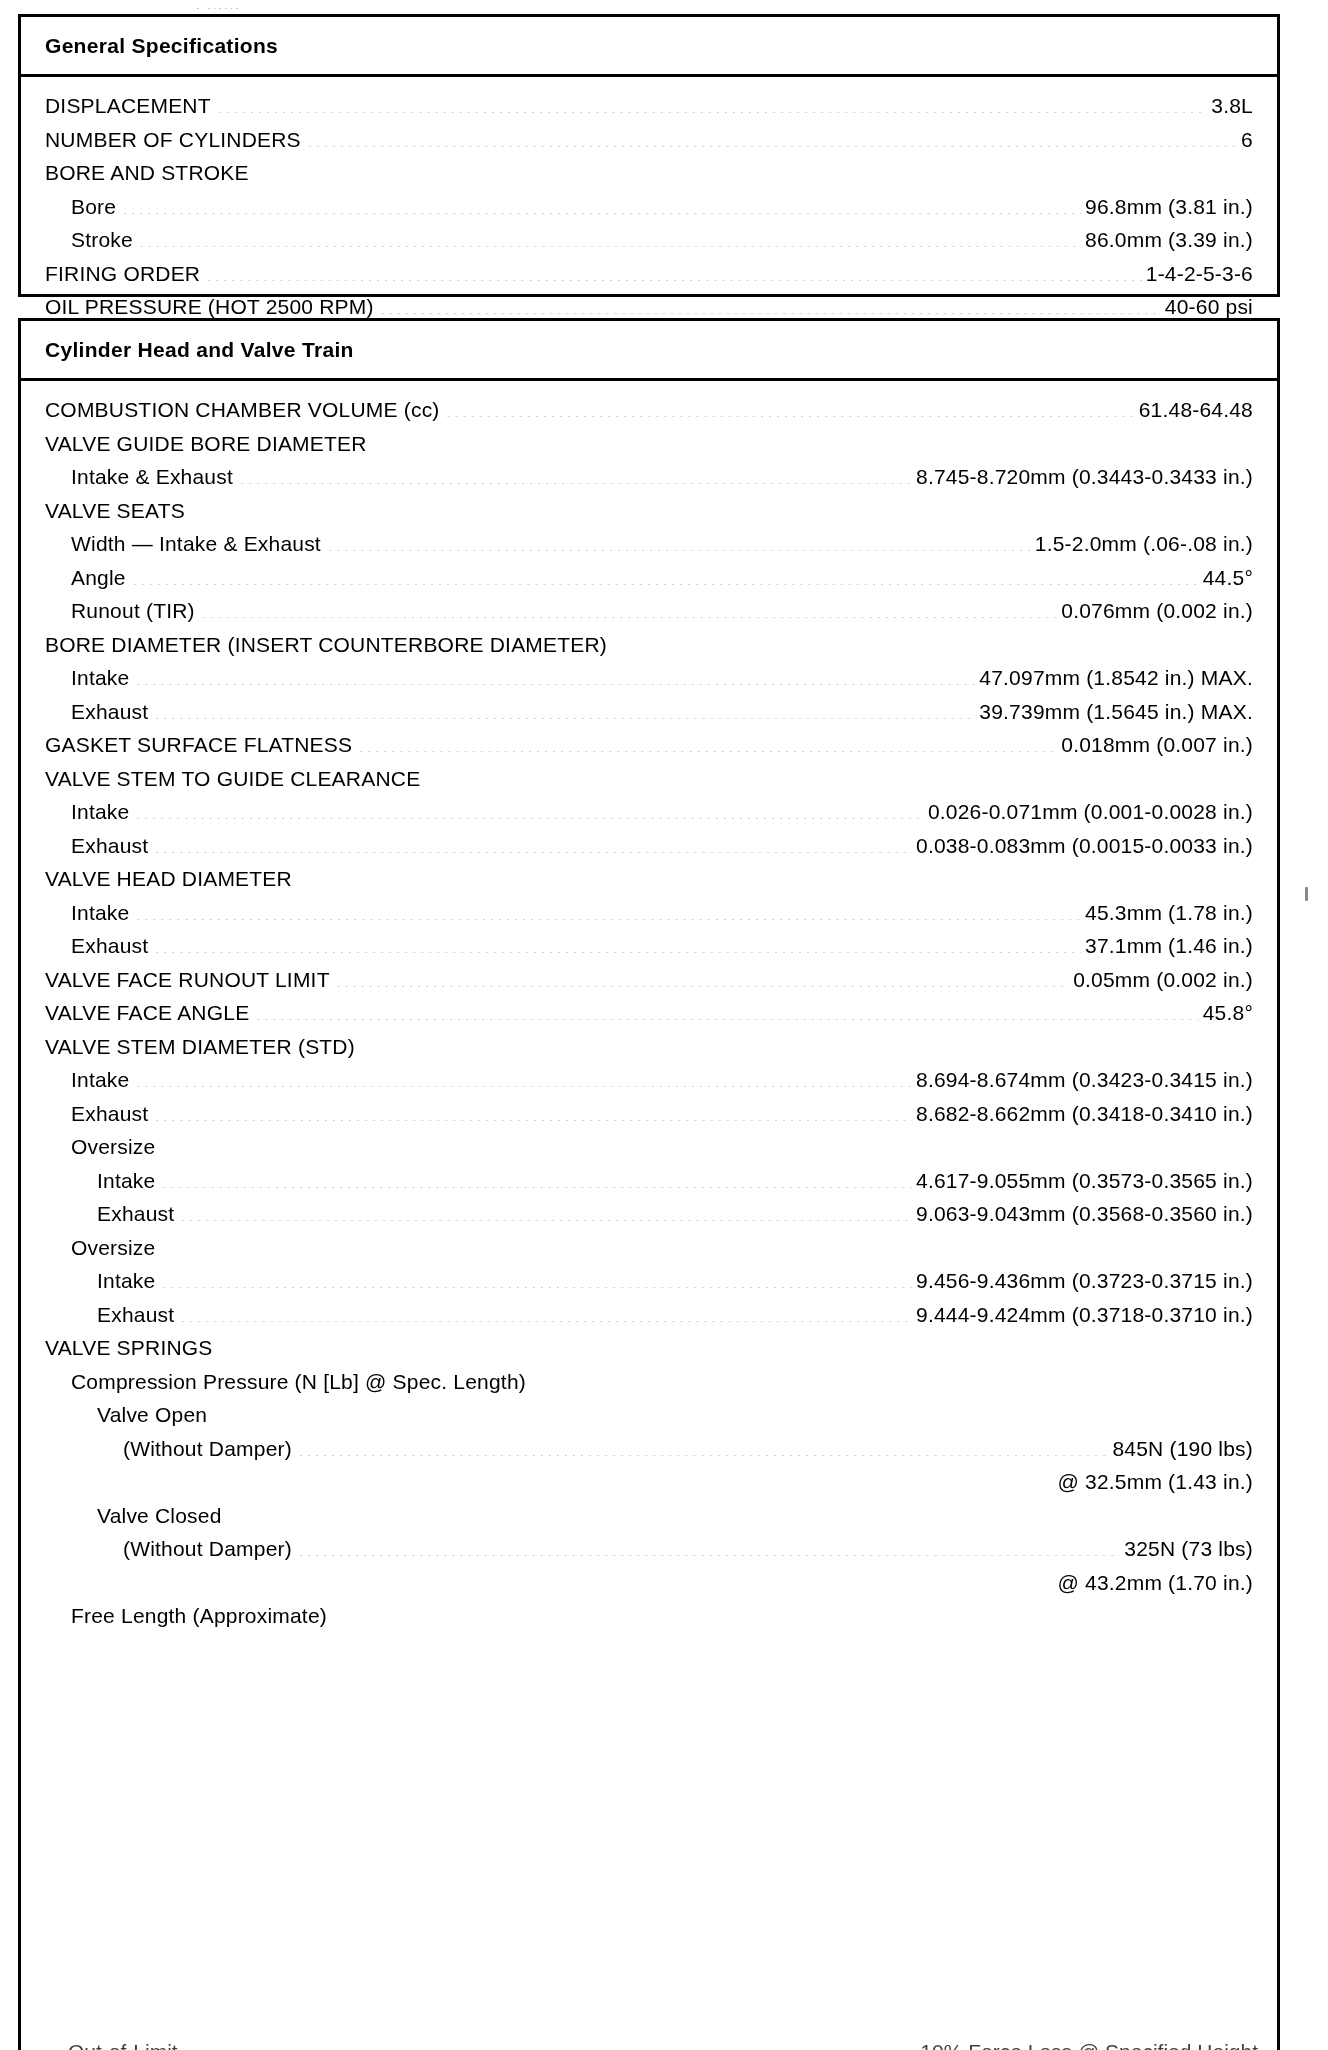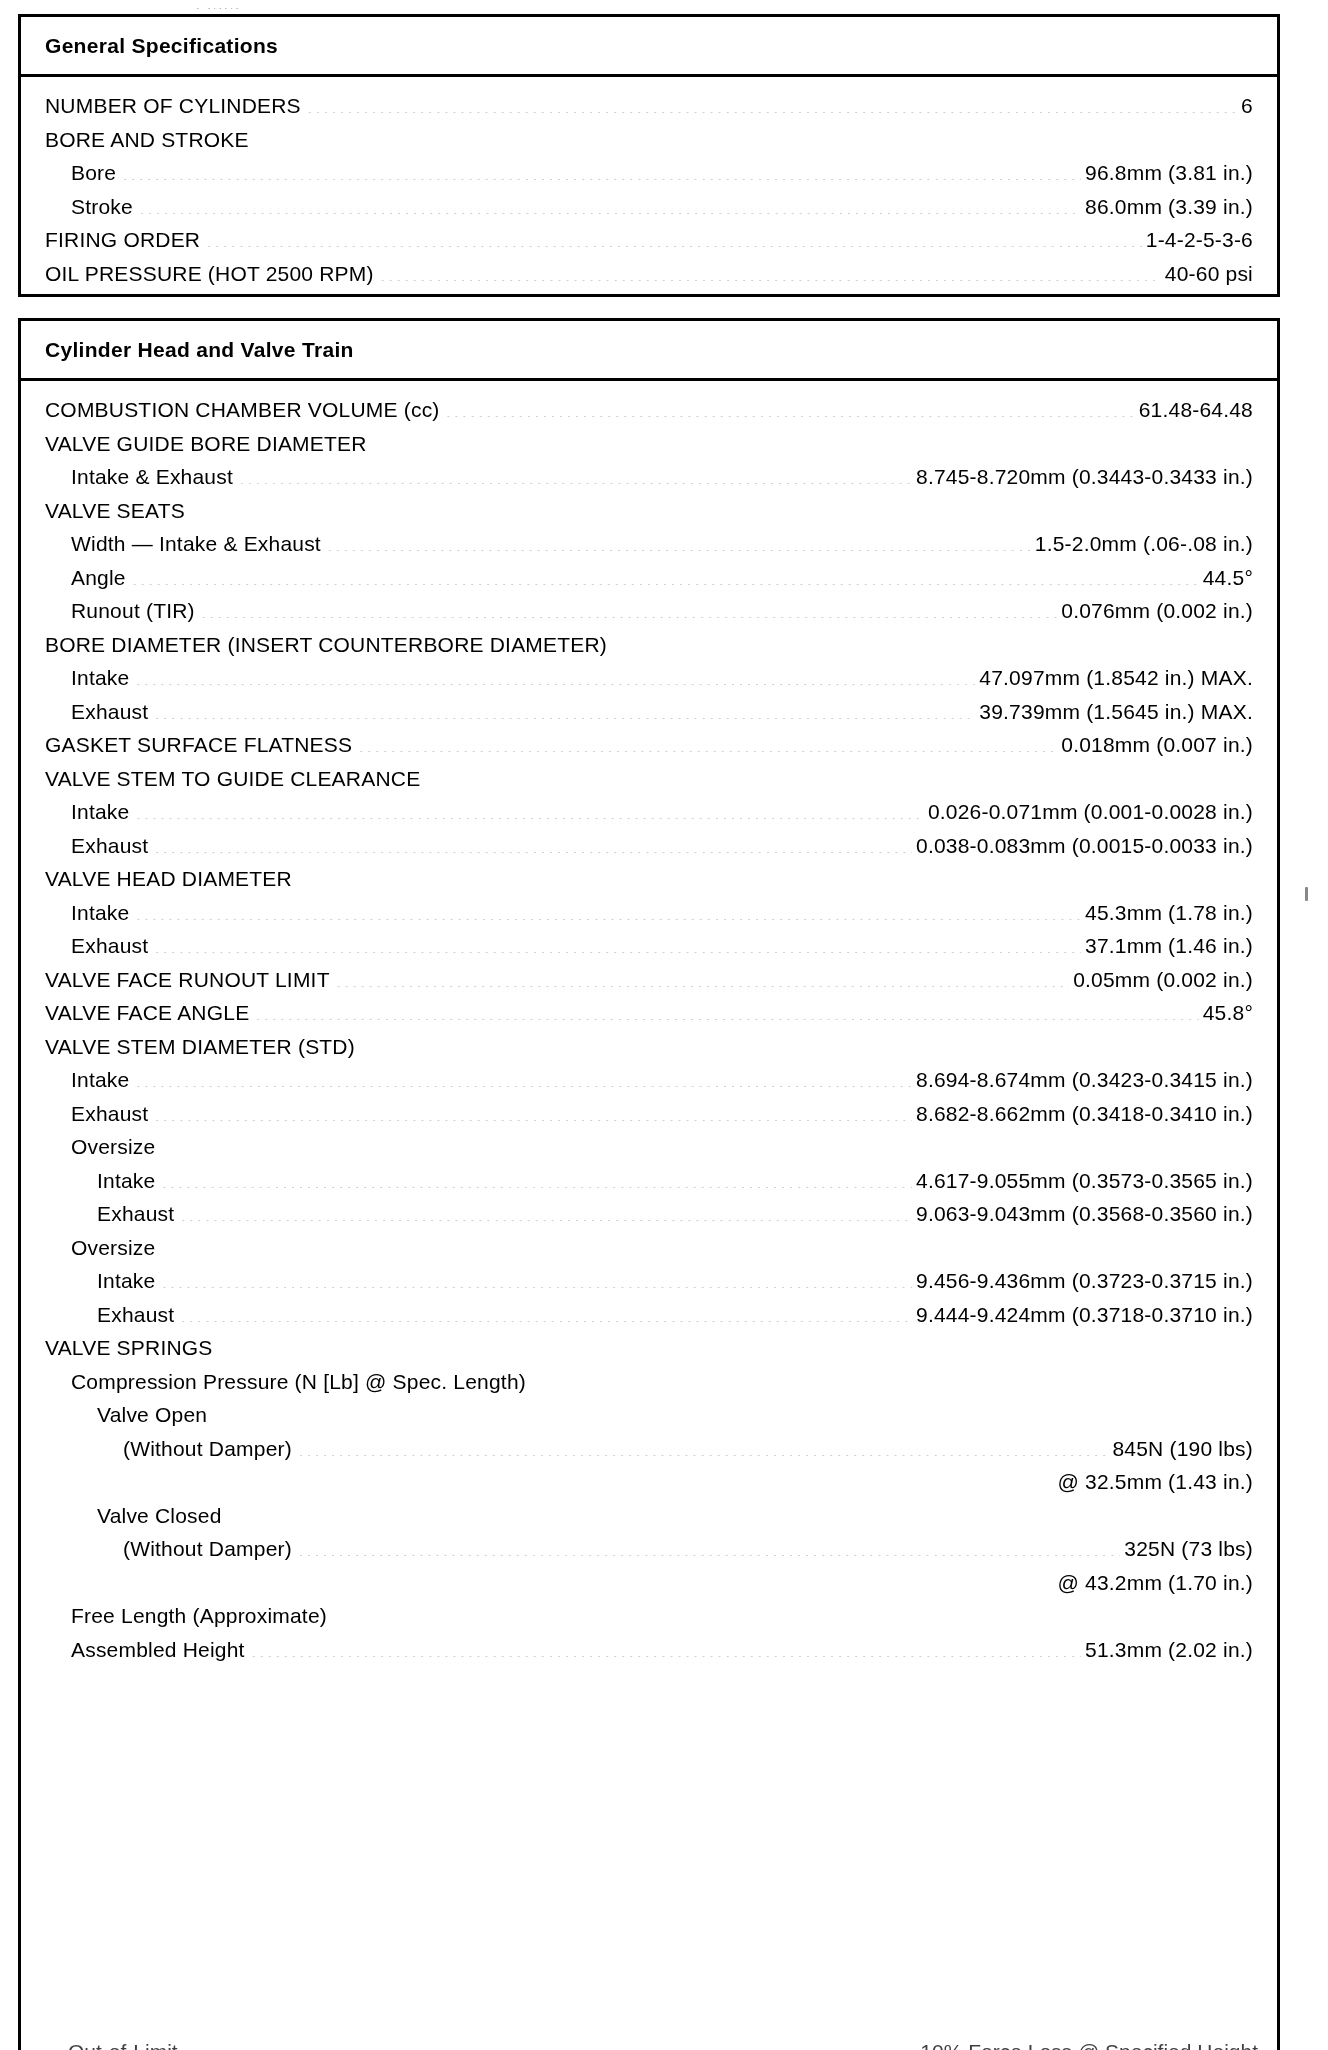--- a/index.html
+++ b/index.html
@@ -154,20 +154,25 @@
 <div class="page">
 
   <div class="scan-artifact">. ......</div>
 
   <div class="panel" id="panel-general">
     <div class="panel-title-bar">
       <span class="panel-title">General Specifications</span>
     </div>
     <div class="panel-body">
 
+      <div class="row">
+        <span class="label">DISPLACEMENT</span>
+        <span class="leader"></span>
+        <span class="value">3.8L</span>
+      </div>
 
       <div class="row">
         <span class="label">NUMBER OF CYLINDERS</span>
         <span class="leader"></span>
         <span class="value">6</span>
       </div>
 
       <div class="row noleader">
         <span class="label">BORE AND STROKE</span>
       </div>
@@ -391,25 +396,20 @@
       </div>
 
       <div class="row contin">
         <span class="value">@ 43.2mm (1.70 in.)</span>
       </div>
 
       <div class="row noleader indent1">
         <span class="label">Free Length (Approximate)</span>
       </div>
 
-      <div class="row indent1">
-        <span class="label">Assembled Height</span>
-        <span class="leader"></span>
-        <span class="value">51.3mm (2.02 in.)</span>
-      </div>
 
     </div>
   </div>
 
   <div class="speck"></div>
 
   <div class="cutoff">
     <div class="inner">
       <span class="lbl">Out-of-Limit</span>
       <span class="ldr"></span>

